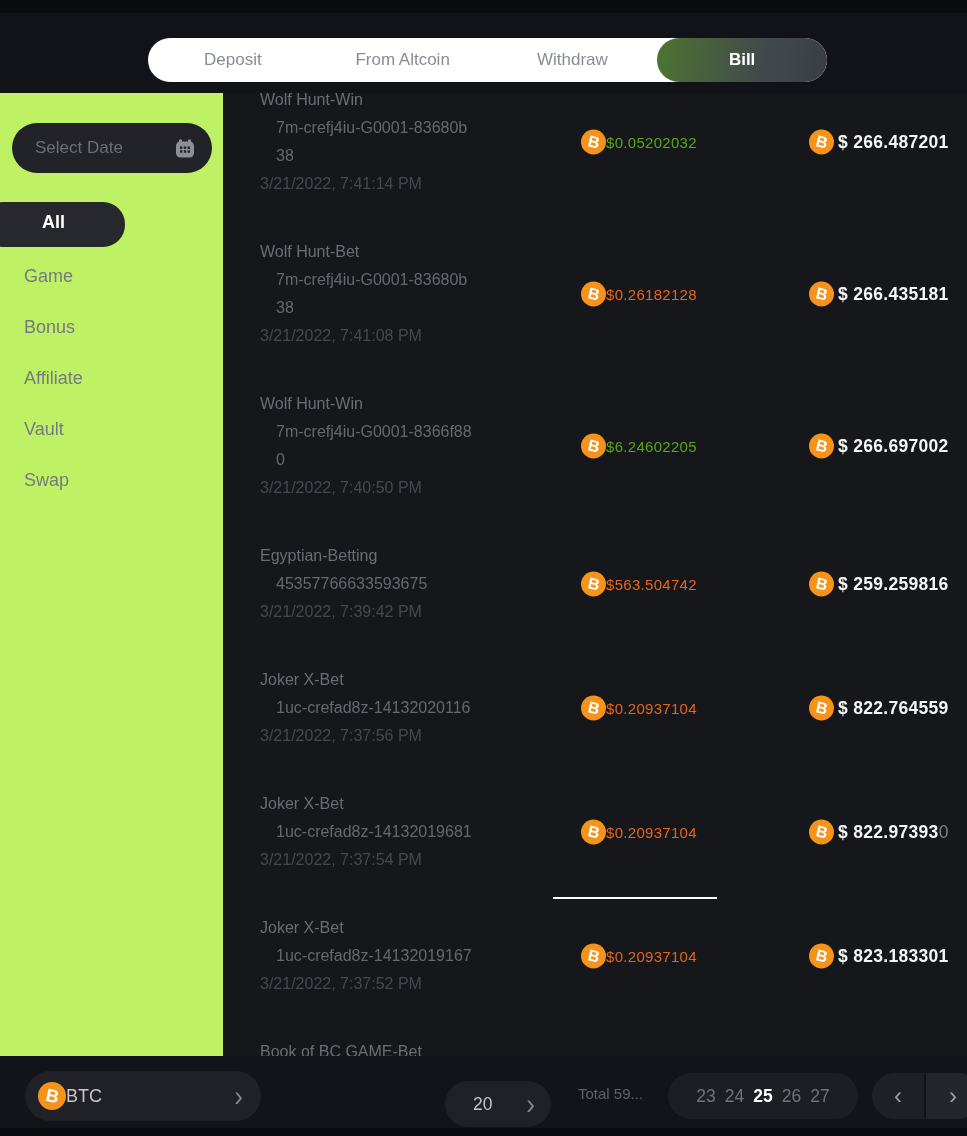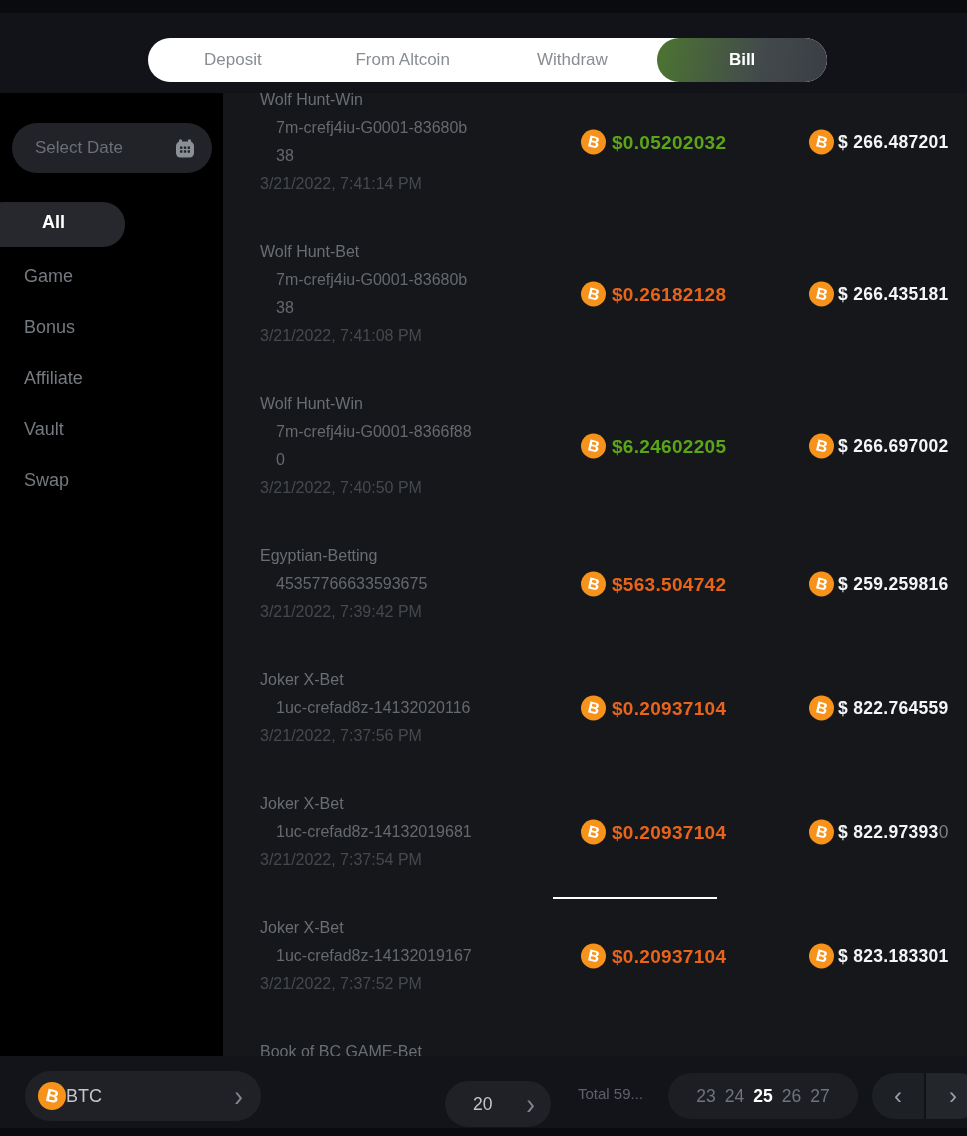--- a/index.html
+++ b/index.html
@@ -7,36 +7,36 @@
   .page{position:relative;width:967px;height:1136px;background:#16171b;overflow:hidden;margin:0 auto;}
 
   
   .header{position:absolute;left:0;top:0;width:100%;height:93px;background:#121318;z-index:30;}
   .top-strip{position:absolute;left:0;top:0;width:100%;height:13px;background:#0a0b0e;}
   .tabbar{position:absolute;left:148px;top:38px;width:679px;height:44px;border-radius:22px;background:#ffffff;display:flex;}
   .tab{flex:1;display:flex;align-items:center;justify-content:center;color:#888d93;font-size:17px;cursor:pointer;border-radius:22px;}
   .tab.active{background:linear-gradient(100deg,#4c7531 0%,#42494c 62%,#3a3e44 100%);color:#ffffff;font-weight:700;}
 
   
-  .sidebar{position:absolute;left:0;top:93px;width:223px;height:963px;background:#000000;z-index:5;padding-left:24px;}
+  .sidebar{position:absolute;left:0;top:93px;width:223px;height:963px;background:#bef264;z-index:5;padding-left:24px;}
   .select-date{position:absolute;left:12px;top:30px;width:200px;height:50px;border-radius:25px;background:#212329;display:flex;align-items:center;justify-content:space-between;padding:0 17px 0 23px;color:#6b7076;font-size:17px;cursor:pointer;}
   .filter{position:absolute;left:24px;font-size:18px;color:#757a80;cursor:pointer;line-height:24px;}
   .all-pill{position:absolute;left:-18px;top:109px;width:143px;height:45px;border-radius:22px;background:#26282e;}
   .all-pill .lbl{position:absolute;left:60px;top:10px;font-size:18px;font-weight:700;color:#ffffff;}
 
   
   .main{position:absolute;left:223px;top:93px;width:744px;height:963px;background:#16171b;overflow:hidden;z-index:1;}
   .row{position:absolute;left:37px;right:0;display:flex;align-items:center;}
   .info{width:215px;line-height:28px;font-size:16px;}
   .title{color:#696e74;}
   .txid{color:#64696f;word-break:break-all;margin-left:16px;}
   .time{color:#45494f;}
   .amt{position:absolute;left:321px;top:50%;transform:translateY(-50%);display:flex;align-items:center;}
   .bal{position:absolute;left:549px;top:50%;transform:translateY(-50%);display:flex;align-items:center;}
-  .amt-text{font-size:19px;font-weight:700;margin-left:6px;letter-spacing:.3px;}
+  .amt-text{font-size:15px;font-weight:400;margin-left:0;letter-spacing:.3px;}
   .bal-text{font-size:17.5px;font-weight:700;color:#f4f5f6;margin-left:4px;letter-spacing:.3px;}
   .bal-text .dim{color:#7b8085;font-weight:400;}
   .btc-badge{width:25px;height:25px;border-radius:50%;background:#f7931a;color:#ffffff;display:flex;align-items:center;justify-content:center;flex:none;}
   .btc-badge span{font-weight:700;font-size:16px;transform:rotate(13deg);display:block;line-height:1;}
   .hline{position:absolute;left:330px;top:804px;width:164px;height:2px;background:#ffffff;}
 
   
   .bottom-bar{position:absolute;left:0;top:1056px;width:100%;height:80px;background:#131419;z-index:40;}
   .bottom-strip{position:absolute;left:0;bottom:0;width:100%;height:8px;background:#0a0b0e;}
   .coin-pill{position:absolute;left:25px;top:15px;width:236px;height:50px;border-radius:25px;background:#1f2126;display:flex;align-items:center;padding:0 18px 0 13px;cursor:pointer;}

